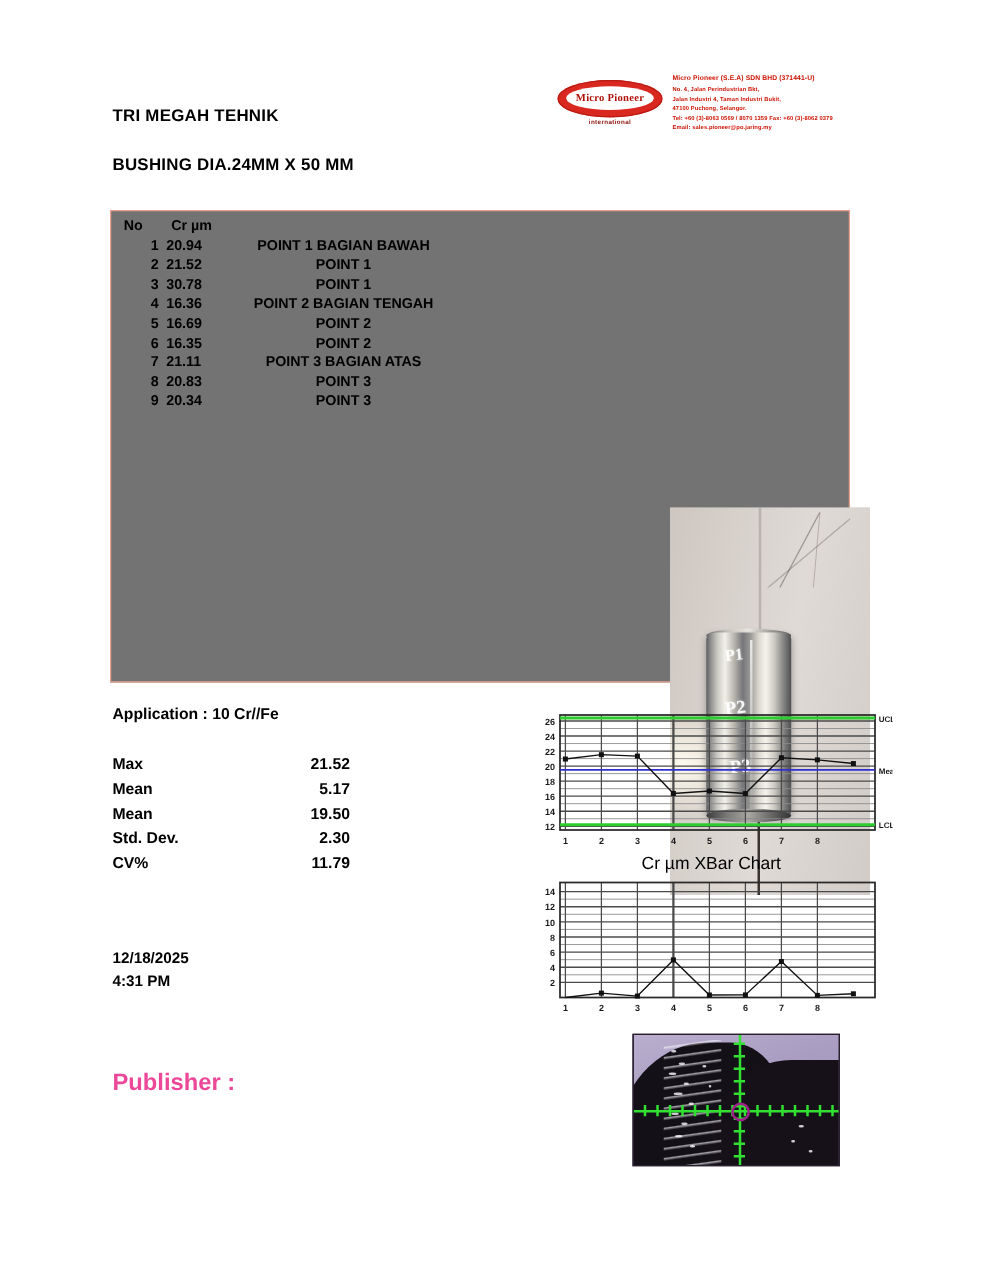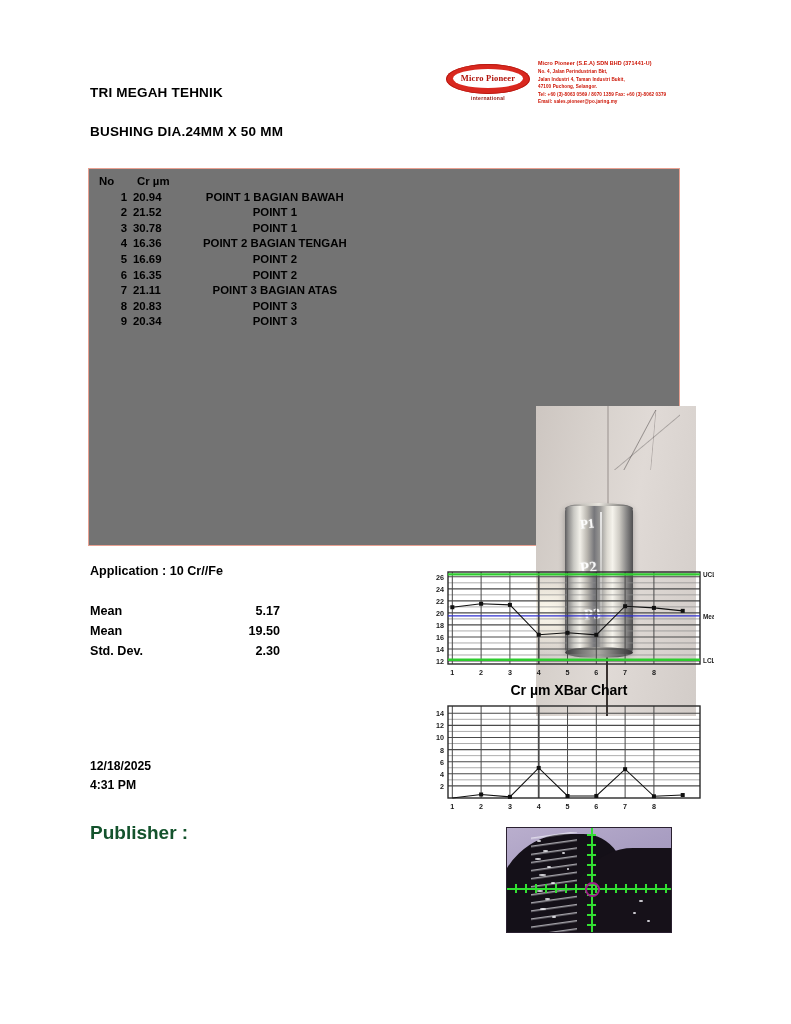--- a/index.html
+++ b/index.html
@@ -259,39 +259,39 @@
     left: 90px;
     top: 757px;
     font-size: 12.2px;
     font-weight: bold;
     line-height: 19px;
   }
 
   .publisher {
     position: absolute;
     left: 90px;
-    top: 822px;
+    top: 856px;
     font-size: 19px;
     font-weight: bold;
-    color: #14532d;
+    color: #ec4899;
   }
 
   
   .chart-wrap { position: absolute; }
   #xbar-wrap { left: 424px; top: 566px; width: 290px; height: 118px; }
   #range-wrap { left: 424px; top: 700px; width: 290px; height: 118px; }
 
   .chart-caption {
     position: absolute;
     left: 424px;
     top: 682px;
     width: 290px;
     text-align: center;
     font-size: 14px;
-    font-weight: bold;
+    font-weight: normal;
   }
 
   
   .micro {
     position: absolute;
     left: 506px;
     top: 827px;
     width: 166px;
     height: 106px;
     overflow: hidden;
@@ -462,30 +462,38 @@
       <div class="mark mark-1">P1</div>
       <div class="mark mark-2">P2</div>
       <div class="mark mark-3">P3</div>
     </div>
   </div>
 
   <div class="application">Application : 10 Cr//Fe</div>
 
   <div class="stats" id="stats-list">
       <div class="stats-row">
+        <span class="s-label">Max</span>
+        <span class="s-value">21.52</span>
+      </div>
+      <div class="stats-row">
         <span class="s-label">Mean</span>
         <span class="s-value">5.17</span>
       </div>
       <div class="stats-row">
         <span class="s-label">Mean</span>
         <span class="s-value">19.50</span>
       </div>
       <div class="stats-row">
         <span class="s-label">Std. Dev.</span>
         <span class="s-value">2.30</span>
+      </div>
+      <div class="stats-row">
+        <span class="s-label">CV%</span>
+        <span class="s-value">11.79</span>
       </div>
     </div>
 
   <div class="datetime">
     <div>12/18/2025</div>
     <div>4:31 PM</div>
   </div>
 
   <div class="publisher">Publisher :</div>
 

